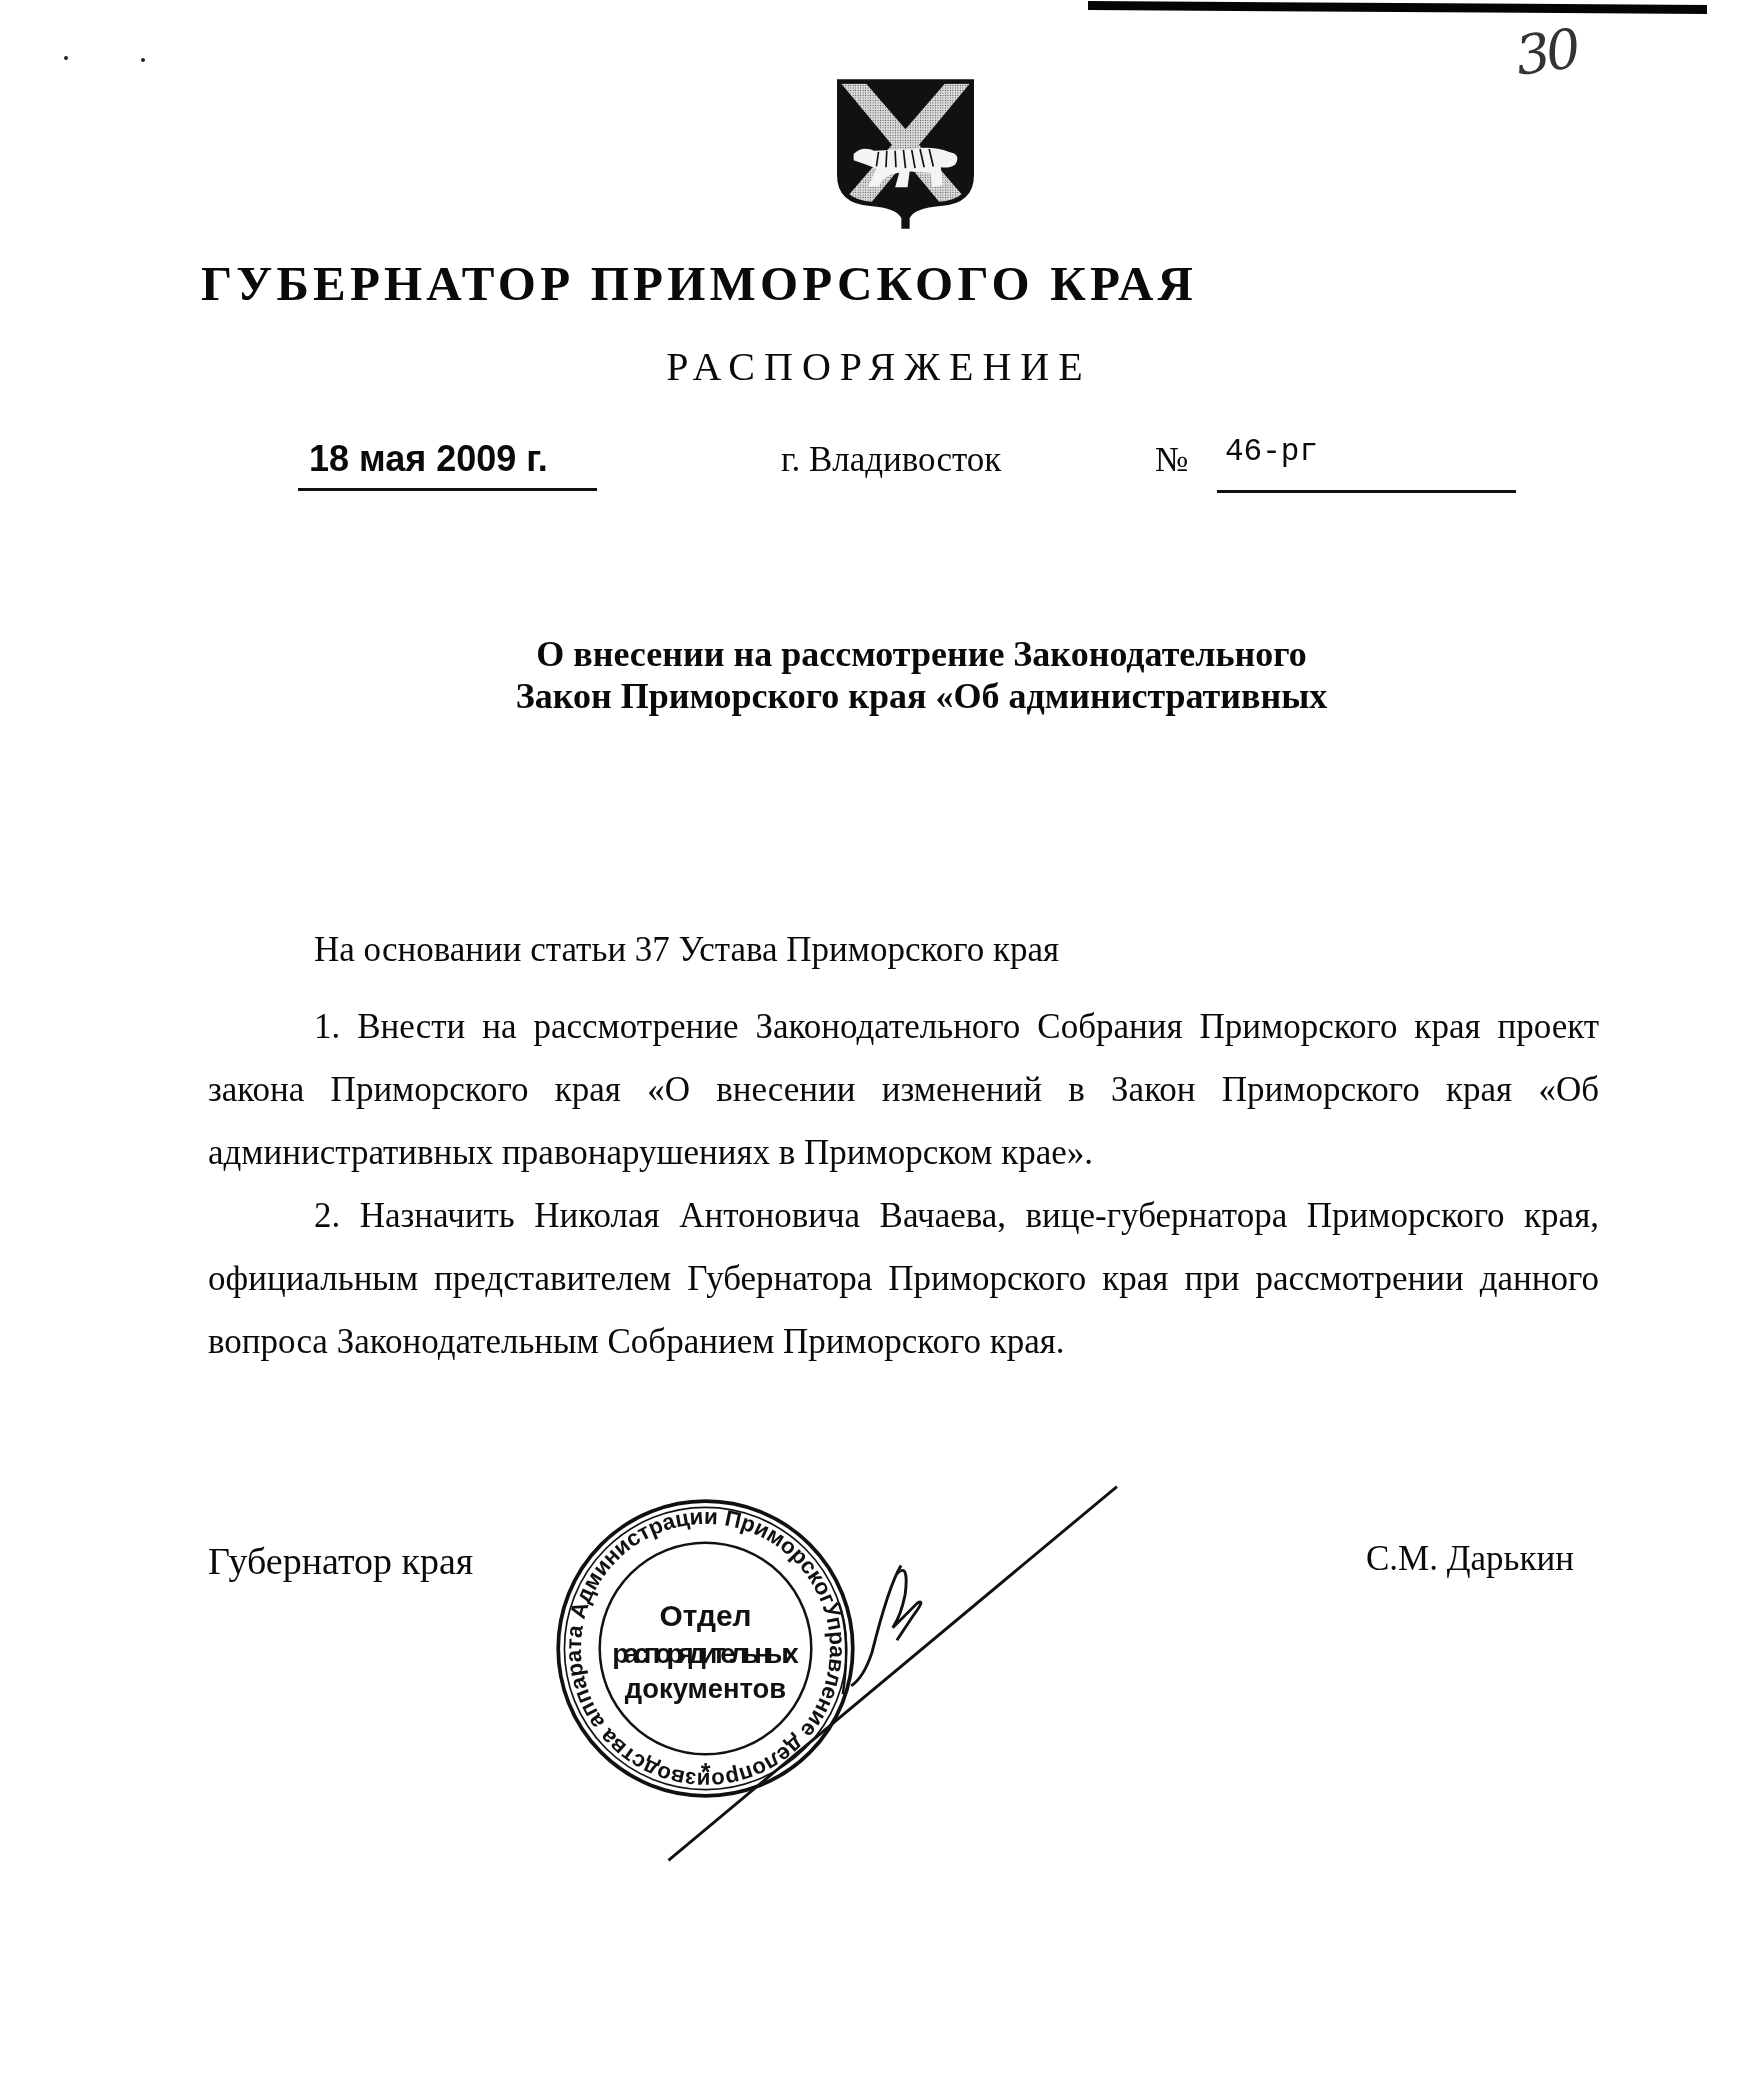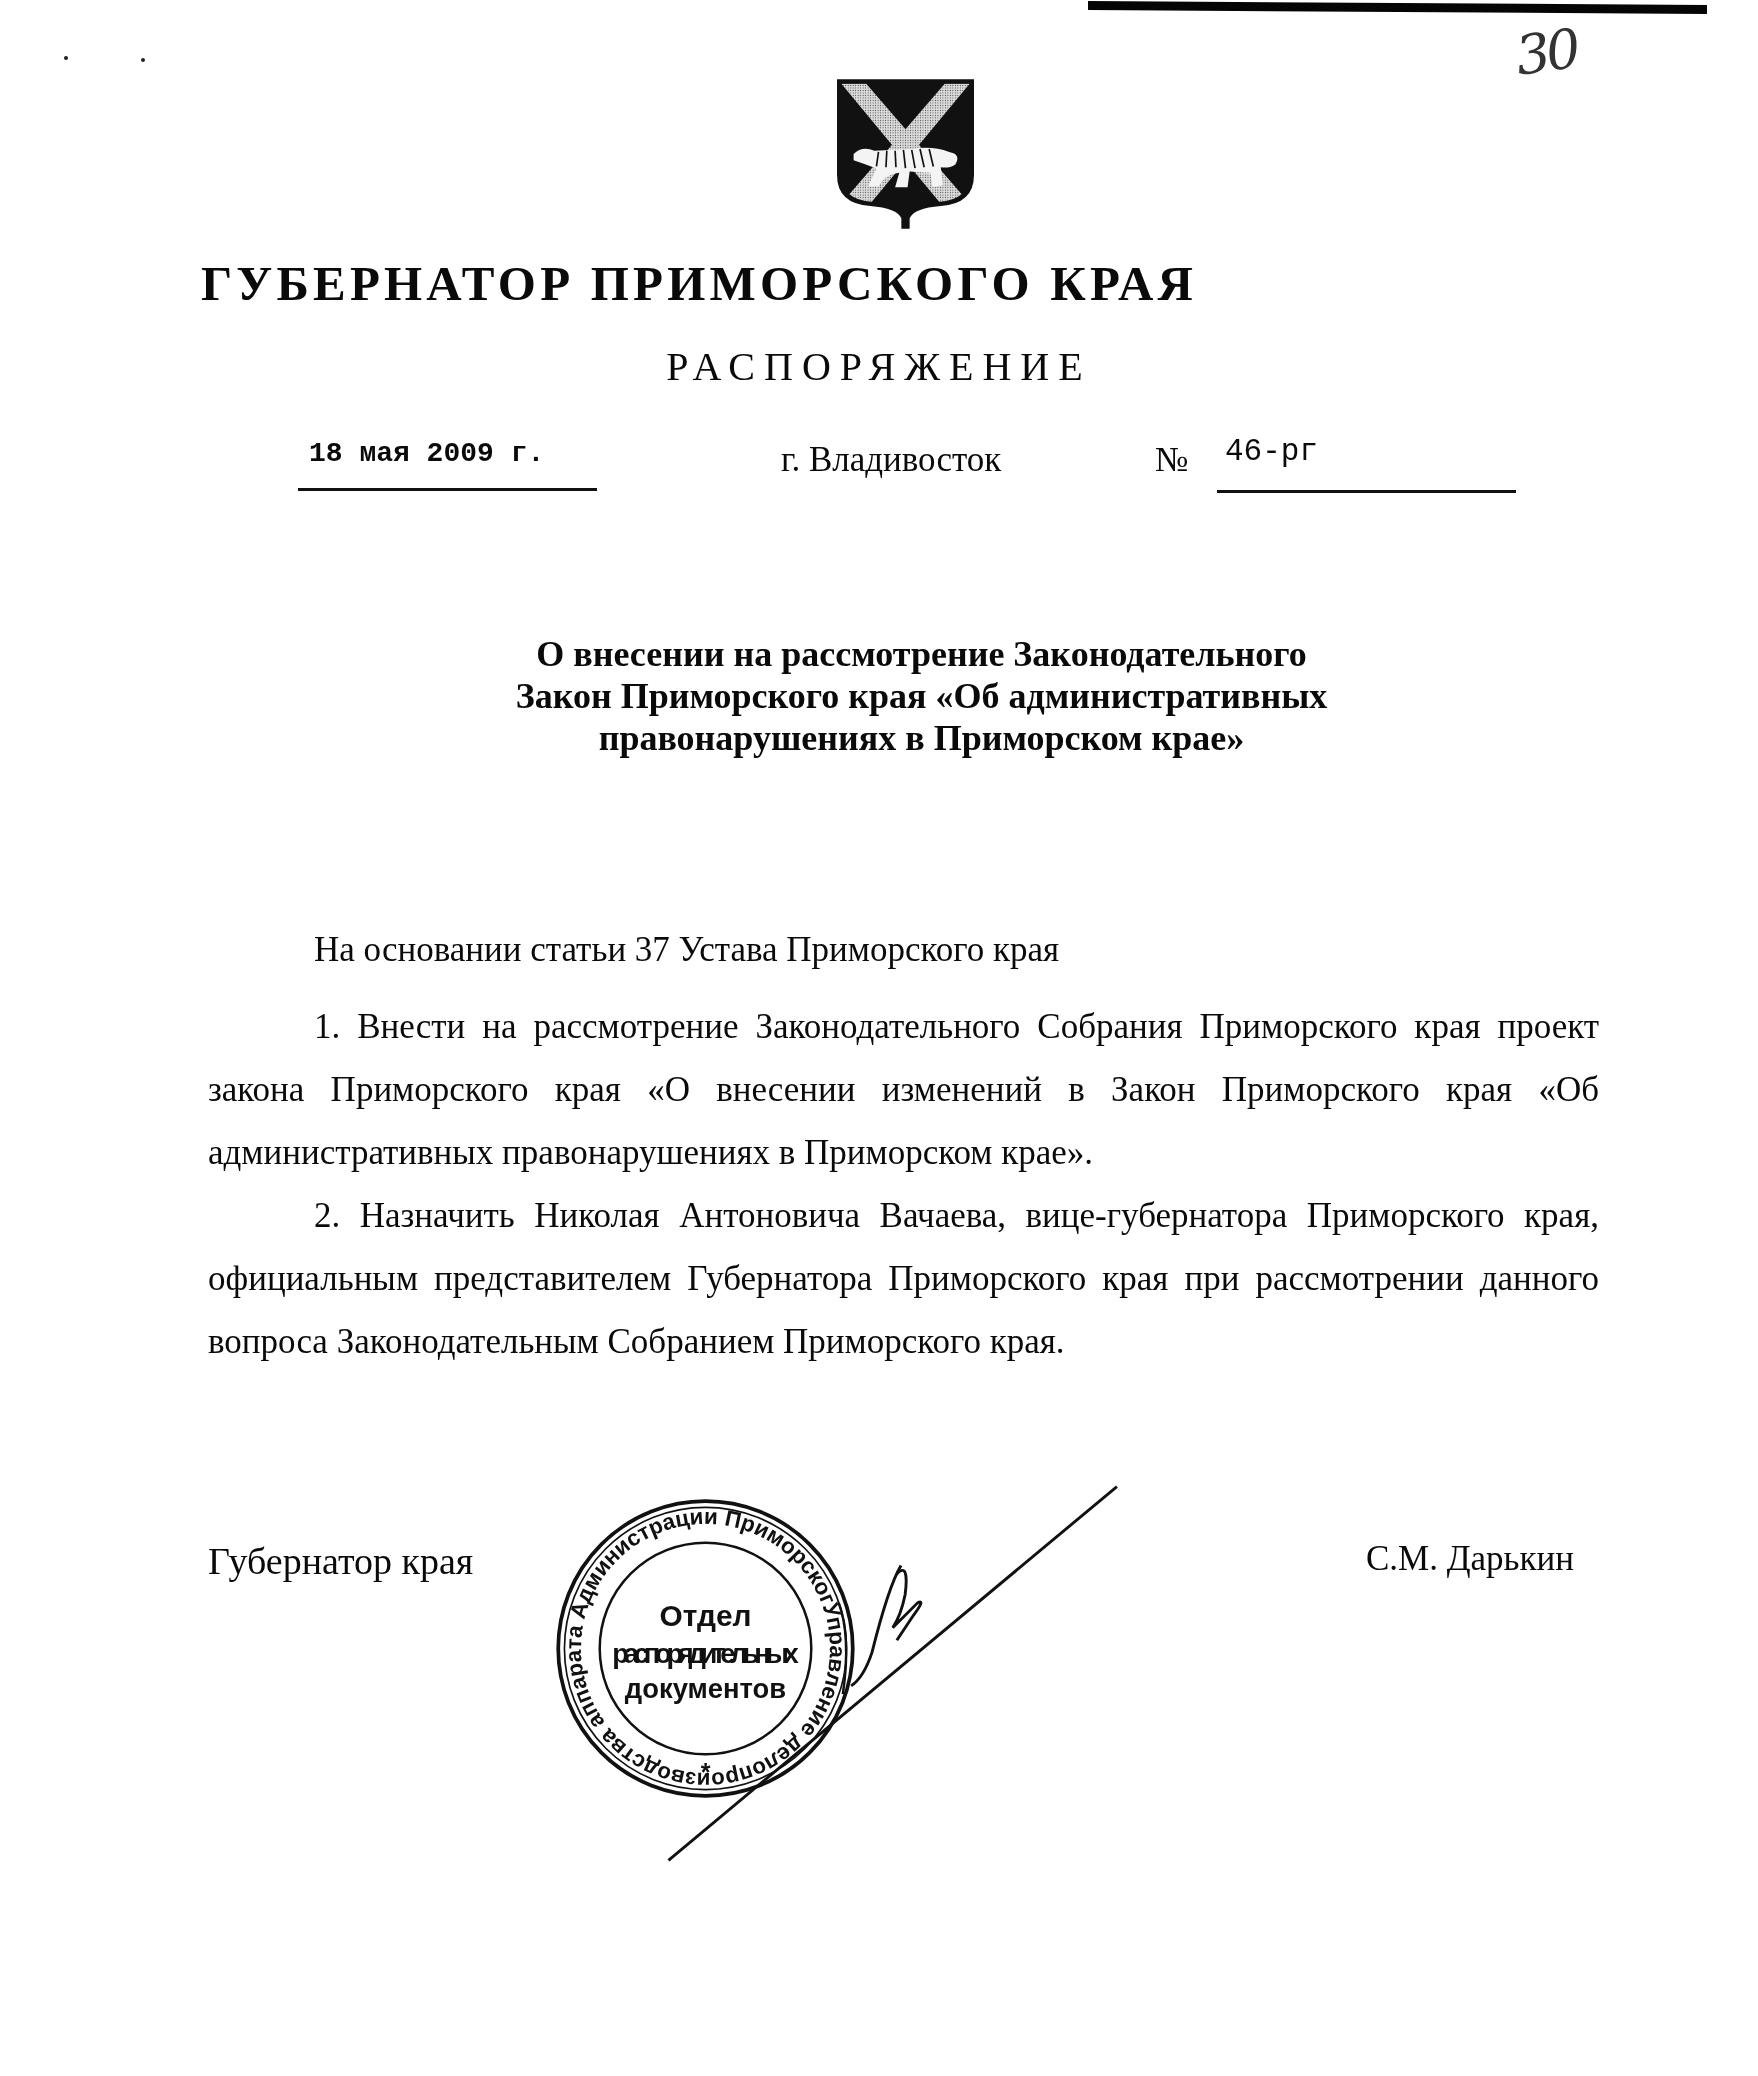--- a/index.html
+++ b/index.html
@@ -5,21 +5,21 @@
   html, body { margin: 0; padding: 0; background: #ffffff; }
   body { width: 1758px; height: 2449px; position: relative; overflow: hidden;
          font-family: "Liberation Serif", "DejaVu Serif", serif; color: #0a0a0a; }
   .abs { position: absolute; }
   .top-rule { left: 1088px; top: 3.3px; width: 619px; height: 9px; background: #050505; transform: rotate(0.35deg); }
   .page-number { left: 1516px; top: 21px; font-size: 54px; font-style: italic; color: #333; letter-spacing: -4.2px; transform: rotate(-8deg); font-family: "DejaVu Serif", serif; }
   .speck { width: 4.2px; height: 4.2px; background: #222; border-radius: 50%; }
   .emblem { left: 837px; top: 79px; width: 137px; height: 150px; }
   .org-title { left: 0; width: 1398px; top: 255px; text-align: center; font-size: 49px; font-weight: bold; letter-spacing: 4.2px; }
   .doc-type { left: 0; width: 1758px; top: 343px; text-align: center; font-size: 40px; letter-spacing: 9px; }
-  .date { left: 309px; top: 438px; font-size: 28px; font-family: Liberation Mono, monospace; font-weight: bold; }
+  .date { left: 309px; top: 438px; font-size: 36px; font-family: Liberation Sans, sans-serif; font-weight: bold; }
   .date-line { left: 298px; top: 488px; width: 299px; height: 2.5px; background: #111; }
   .city { left: 781px; top: 440px; font-size: 35px; }
   .num-sign { left: 1155px; top: 440px; font-size: 35px; }
   .num-val { left: 1225px; top: 434px; font-size: 31px; font-family: "Liberation Mono", "DejaVu Sans Mono", monospace; }
   .num-line { left: 1217px; top: 490px; width: 299px; height: 2.5px; background: #111; }
   .subject { left: 415px; width: 1013px; top: 633px; text-align: center; font-size: 36px; font-weight: bold; line-height: 42px; }
   .basis { left: 314px; top: 930px; font-size: 35px; }
   .para { left: 208px; width: 1391px; font-size: 35px; line-height: 63px; text-align: justify; text-indent: 106px; }
   .p1 { top: 995px; }
   .p2 { top: 1184px; }
@@ -69,21 +69,20 @@
 <div class="abs date">18 мая 2009 г.</div>
 <div class="abs date-line"></div>
 <div class="abs city">г. Владивосток</div>
 <div class="abs num-sign">№</div>
 <div class="abs num-val">46-рг</div>
 <div class="abs num-line"></div>
 
 <div class="abs subject">
   <div>О внесении на рассмотрение Законодательного</div>
   <div>Закон Приморского края «Об административных</div>
-  <div>правонарушениях в Приморском крае»</div>
 </div>
 
 <div class="abs basis">На основании статьи 37 Устава Приморского края</div>
 <div class="abs para p1">1. Внести на рассмотрение Законодательного Собрания Приморского края проект закона Приморского края «О внесении изменений в Закон Приморского края «Об административных правонарушениях в Приморском крае».</div>
 <div class="abs para p2">2. Назначить Николая Антоновича Вачаева, вице-губернатора Приморского края, официальным представителем Губернатора Приморского края при рассмотрении данного вопроса Законодательным Собранием Приморского края.</div>
 
 <div class="abs sig-role">Губернатор края</div>
 <div class="abs sig-name">С.М. Дарькин</div>
 
 <svg class="abs stamp" viewBox="0 0 740 740">

